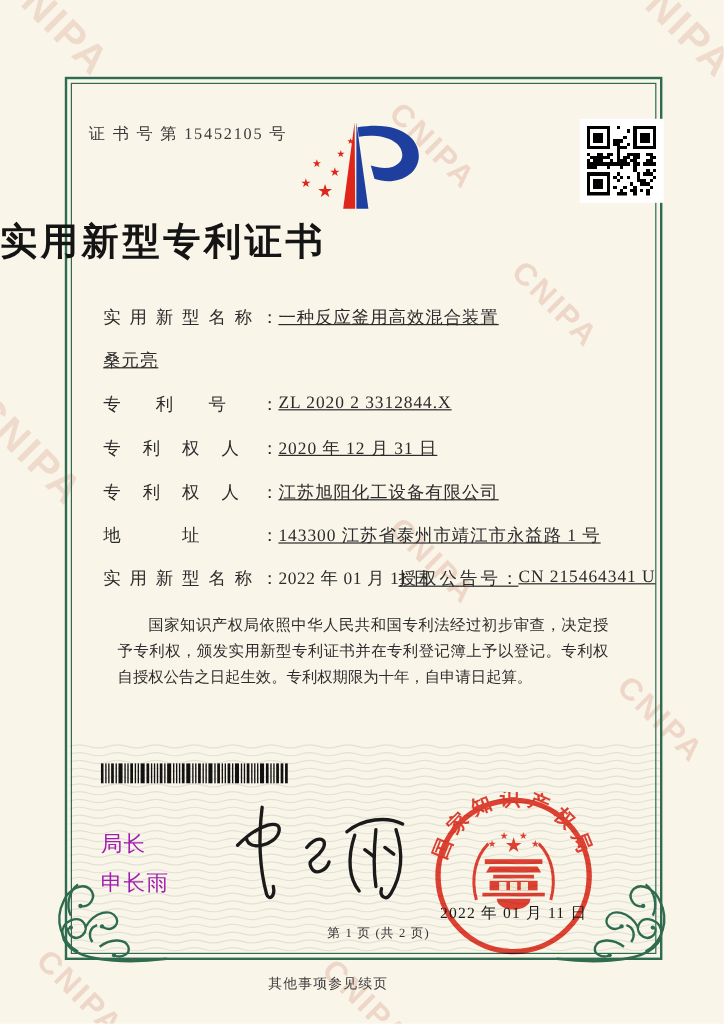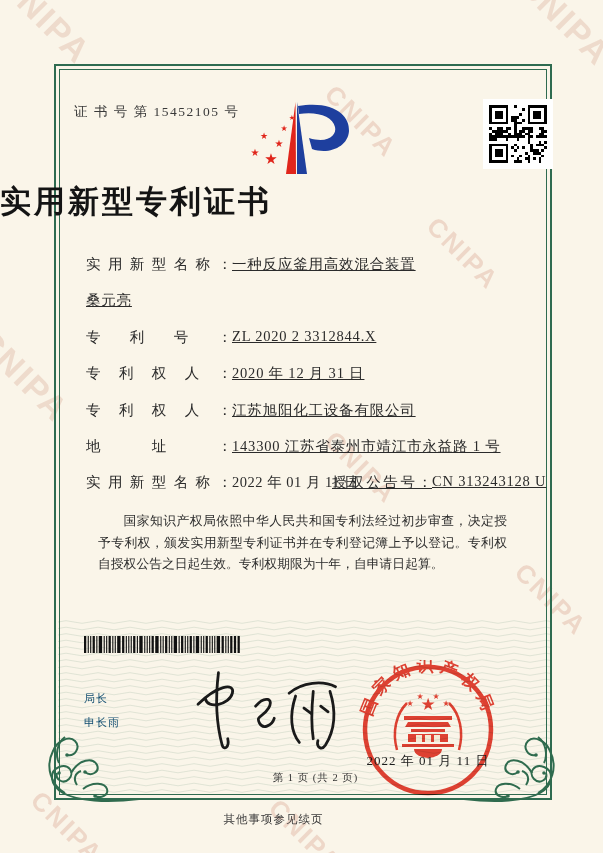--- a/index.html
+++ b/index.html
@@ -56,21 +56,21 @@
   .grant-date{display:inline-block;width:100px;letter-spacing:0.5px;white-space:nowrap;}
   
   .paras{
     position:absolute;left:86px;top:499px;width:433px;z-index:2;
     font-size:12.8px;line-height:21.6px;text-align:justify;color:#2d2d2d;
   }
   .paras p{margin:12px;text-indent:2em;}
   
   .waveband{position:absolute;left:58px;top:619px;width:492px;height:178px;z-index:1;}
   .barcode{position:absolute;left:84px;top:636px;z-index:2;}
-  .officer{position:absolute;left:84px;top:691px;z-index:3;font-size:11px;color:#0c4a6e;}
+  .officer{position:absolute;left:84px;top:691px;z-index:3;font-size:18px;color:#a21caf;}
   .officer div{margin-bottom:9px;letter-spacing:1px;}
   .signature{position:absolute;left:185px;top:666px;width:158px;height:86px;z-index:3;}
   .seal{position:absolute;left:358px;top:660px;width:140px;height:140px;z-index:3;
     mix-blend-mode:multiply;opacity:0.95;}
   .seal-date{
     position:absolute;left:358px;top:752px;width:140px;text-align:center;z-index:4;
     font-size:13px;letter-spacing:1px;color:#1c1c1c;
   }
   .ornament{position:absolute;z-index:2;}
   .ornament.left{left:37px;top:727px;}
@@ -295,21 +295,21 @@
   <span class="fvalue">江苏旭阳化工设备有限公司</span>
 </div>
 <div class="field-row" style="top:437px">
   <span class="flabel">地址：</span>
   <span class="fvalue">143300 江苏省泰州市靖江市永益路 1 号</span>
 </div>
 <div class="field-row" style="top:473px">
   <span class="flabel">实用新型名称：</span>
   <span class="grant-date">2022 年 01 月 11 日</span>
   <span class="flabel2">授权公告号：</span>
-  <span class="fvalue">CN 313243128 U</span>
+  <span class="fvalue">CN 215464341 U</span>
 </div>
 
 <div class="paras">
   <p>国家知识产权局依照中华人民共和国专利法经过初步审查，决定授予专利权，颁发实用新型专利证书并在专利登记簿上予以登记。专利权自授权公告之日起生效。专利权期限为十年，自申请日起算。</p>
 </div>
 
 <svg class="barcode" id="barcode" width="156" height="17">
     <rect x="0.00" y="0" width="2.26" height="17" fill="#111"></rect>
     <rect x="3.69" y="0" width="1.13" height="17" fill="#111"></rect>
     <rect x="6.14" y="0" width="1.13" height="17" fill="#111"></rect>

